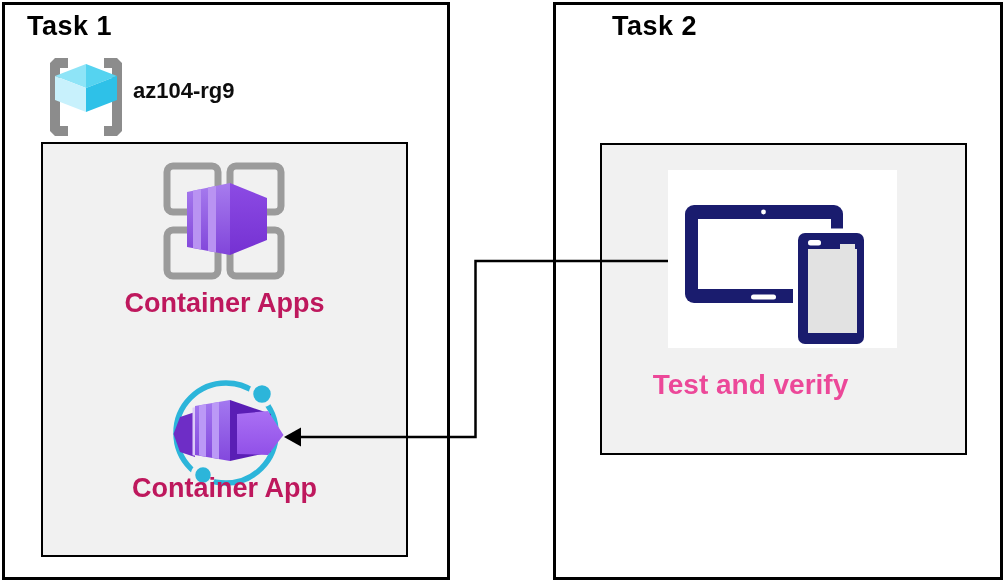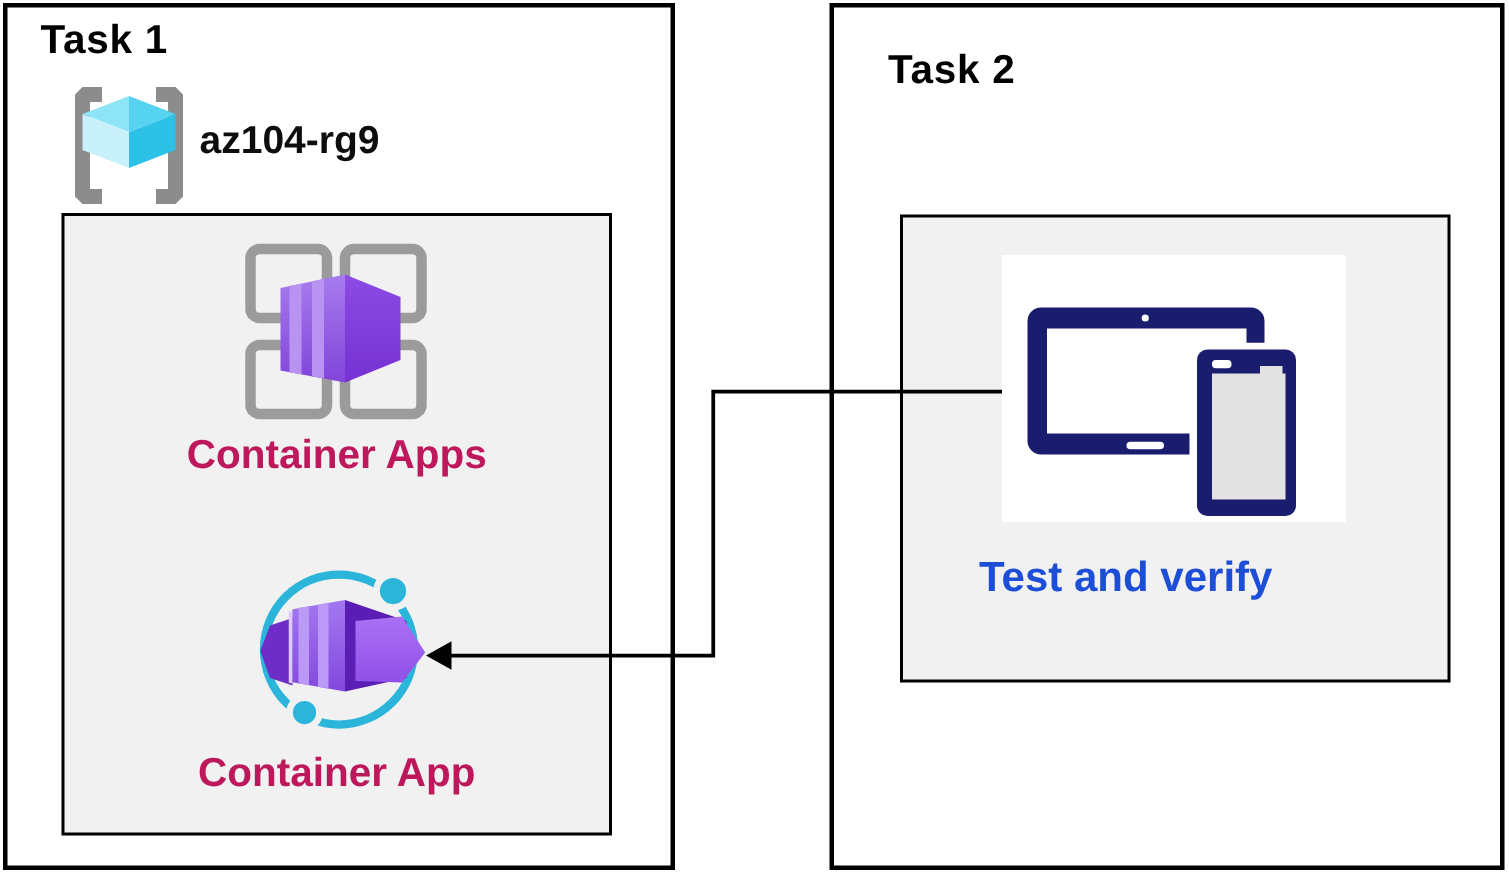--- a/index.html
+++ b/index.html
@@ -17,28 +17,28 @@
   .task2 { left: 553px; top: 2px; width: 450px; height: 578px; }
 
   .task-title {
     position: absolute;
     font-size: 27px;
     font-weight: bold;
     color: #000000;
     letter-spacing: 0.5px;
   }
   .title1 { left: 27px; top: 11px; }
-  .title2 { left: 592px; top: 11px; margin-top: 20px; }
+  .title2 { left: 612px; top: 11px; }
 
   .rg-icon { position: absolute; left: 38px; top: 56px; width: 96px; height: 82px; }
 
   .rg-label {
     position: absolute;
     left: 133px; top: 78px;
-    font-size: 26px;
+    font-size: 22px;
     font-weight: bold;
     color: #0d0d0d;
   }
 
   .panel {
     position: absolute;
     background: #f1f1f1;
     border: 2px solid #000000;
   }
   .panel1 { left: 41px; top: 142px; width: 367px; height: 415px; }
@@ -50,38 +50,38 @@
   .icon-label {
     position: absolute;
     left: 41px; width: 367px;
     text-align: center;
     font-size: 27px;
     font-weight: bold;
     color: #be185d;
     line-height: 37px;
   }
   .env-label { top: 285px; }
-  .app-label { top: 497px; }
+  .app-label { top: 470px; }
 
   .media-box {
     position: absolute;
     left: 668px; top: 170px;
     width: 229px; height: 178px;
     background: #ffffff;
   }
   .devices-svg { position: absolute; inset: 0; width: 100%; height: 100%; }
 
   .verify-label {
     position: absolute;
     left: 600px; top: 369px;
     width: 301px;
     text-align: center;
     font-size: 28px;
     font-weight: bold;
-    color: #1d4ed8;
+    color: #ec4899;
   }
 
   .connector {
     position: absolute; inset: 0;
     width: 1006px; height: 584px;
     pointer-events: none;
     z-index: 10;
   }
 </style>
 </head>

